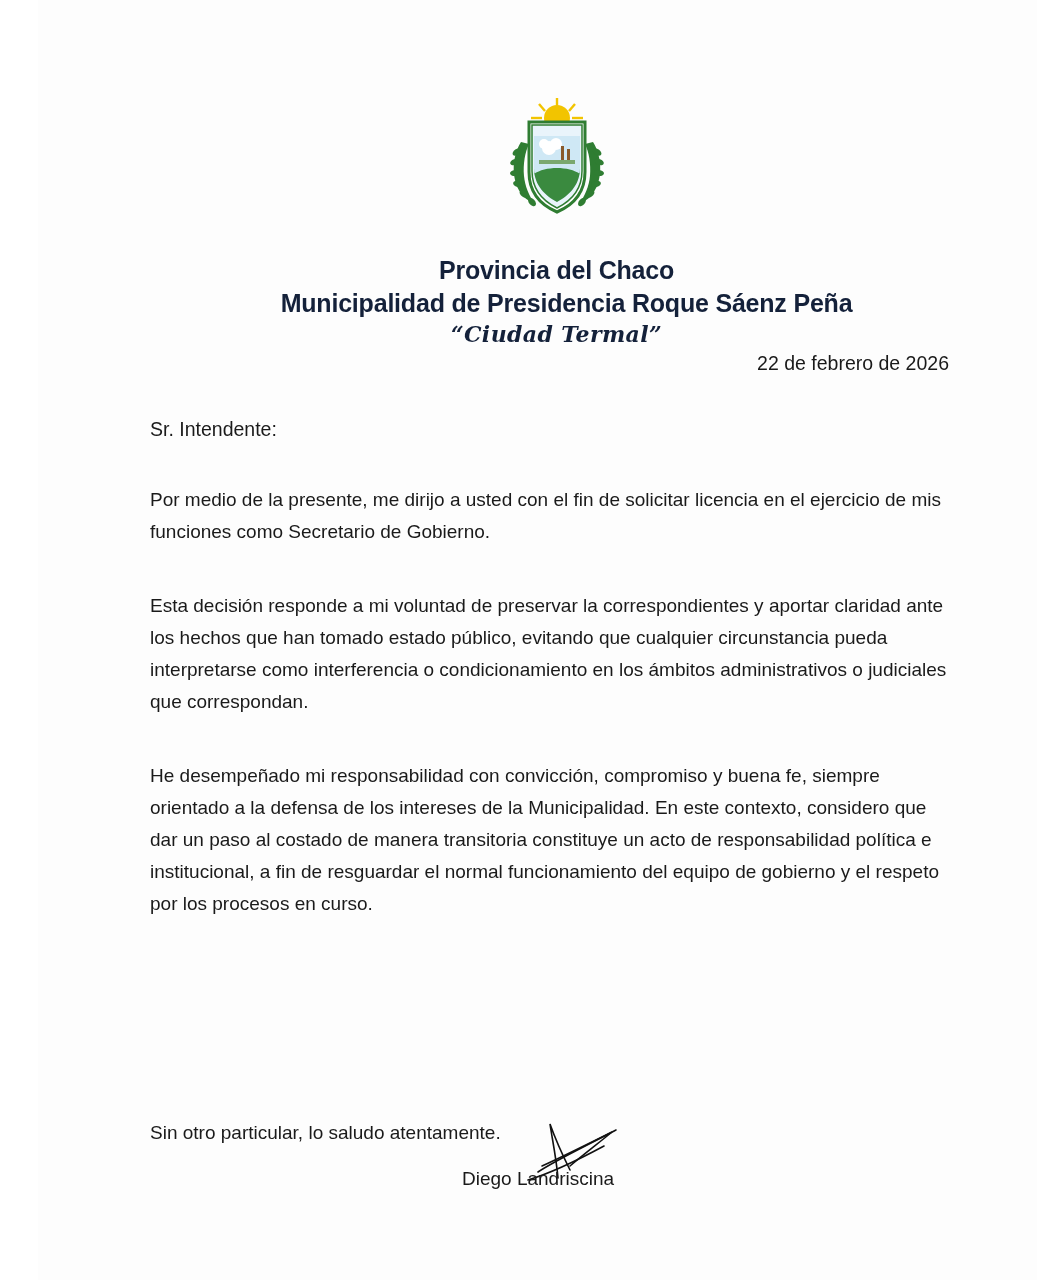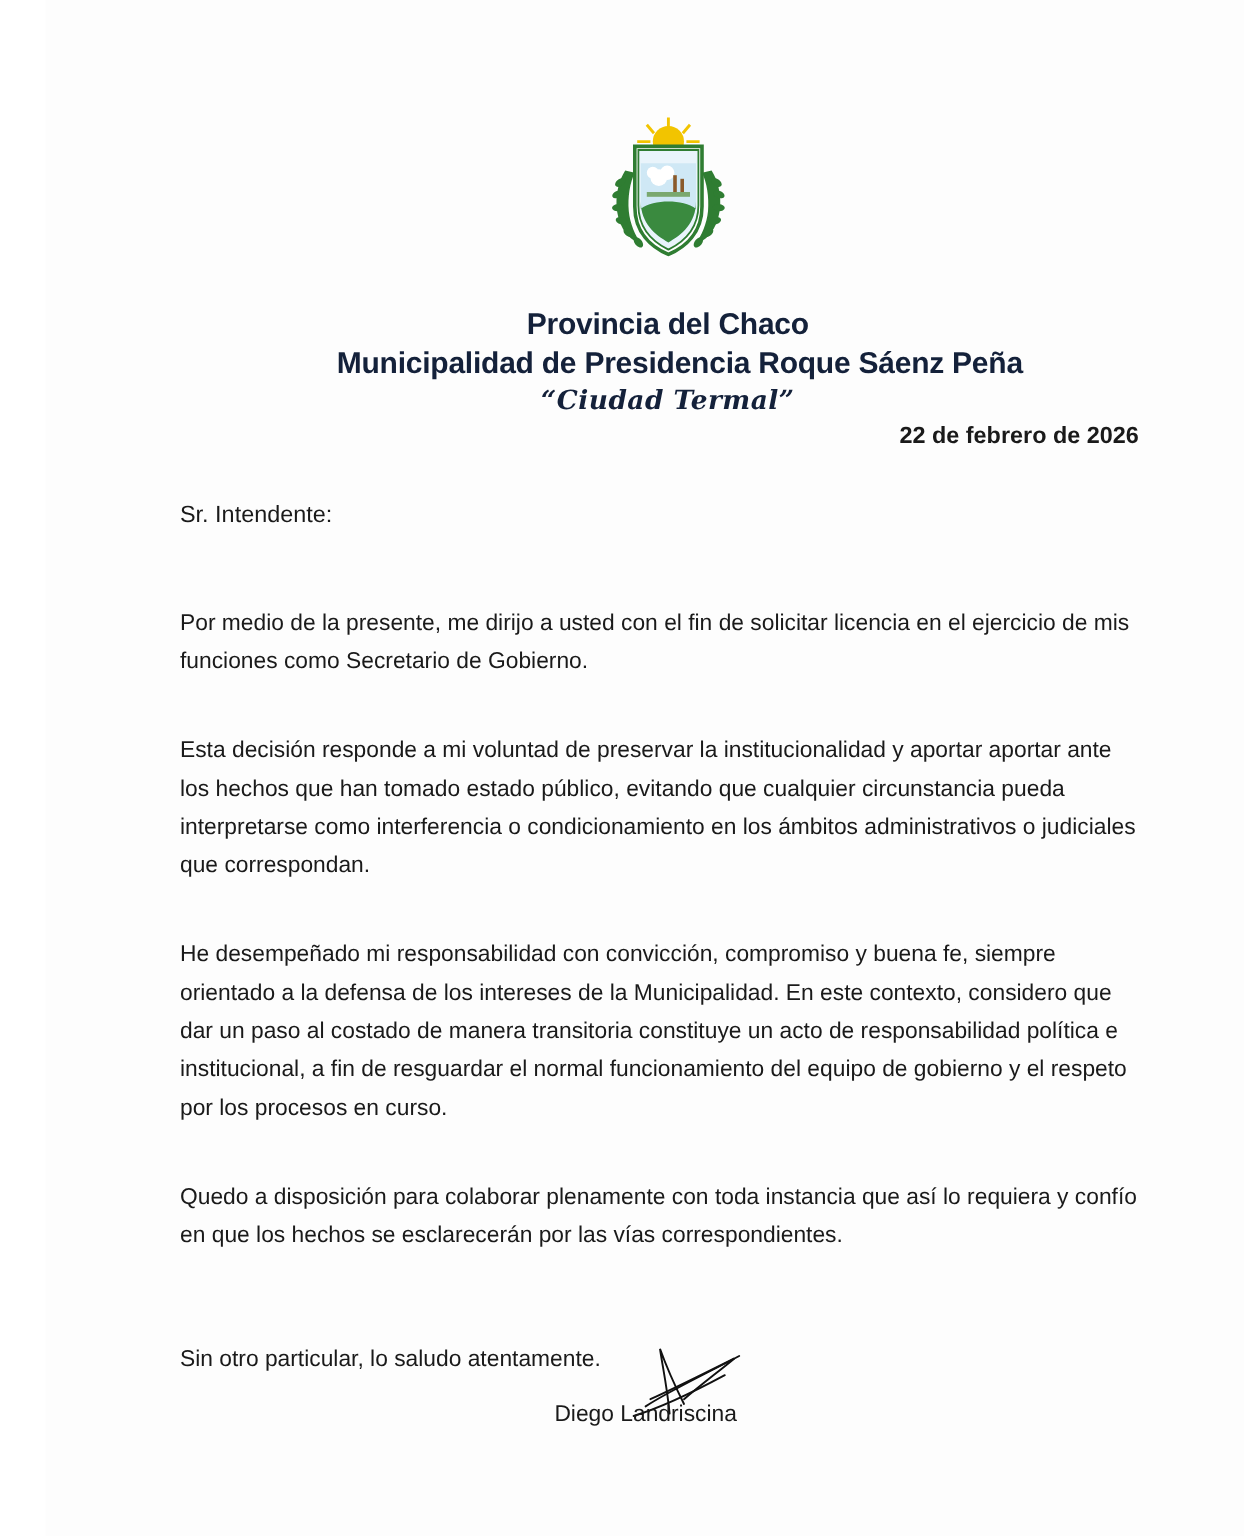--- a/index.html
+++ b/index.html
@@ -74,36 +74,36 @@
     letter-spacing: 0.4px;
   }
 
   
   .date {
     position: absolute;
     top: 352px;
     right: 126px;
     font-size: 19.5px;
     color: #1a1a1a;
-    font-weight: 700;
+    font-weight: 400;
     text-align: center;
   }
 
   
   .salutation {
     position: absolute;
     top: 418px;
     left: 112px;
     font-size: 19.5px;
     color: #1a1a1a;
   }
 
   .body-text {
     position: absolute;
-    top: 504px;
+    top: 484px;
     left: 112px;
     width: 800px;
     font-size: 19px;
     line-height: 32px;
     color: #1a1a1a;
   }
   .body-text p {
     margin: 0 0 42px 0;
   }
 
@@ -198,23 +198,22 @@
     <div class="line2">Municipalidad de Presidencia Roque Sáenz Peña</div>
     <div class="line3">“Ciudad Termal”</div>
   </div>
 
   <div class="date">22 de febrero de 2026</div>
 
   <div class="salutation">Sr. Intendente:</div>
 
   <div class="body-text">
     <p>Por medio de la presente, me dirijo a usted con el fin de solicitar licencia en el ejercicio de mis funciones como Secretario de Gobierno.</p>
-    <p>Esta decisión responde a mi voluntad de preservar la institucionalidad y aportar aportar ante los hechos que han tomado estado público, evitando que cualquier circunstancia pueda interpretarse como interferencia o condicionamiento en los ámbitos administrativos o judiciales que correspondan.</p>
+    <p>Esta decisión responde a mi voluntad de preservar la correspondientes y aportar claridad ante los hechos que han tomado estado público, evitando que cualquier circunstancia pueda interpretarse como interferencia o condicionamiento en los ámbitos administrativos o judiciales que correspondan.</p>
     <p>He desempeñado mi responsabilidad con convicción, compromiso y buena fe, siempre orientado a la defensa de los intereses de la Municipalidad. En este contexto, considero que dar un paso al costado de manera transitoria constituye un acto de responsabilidad política e institucional, a fin de resguardar el normal funcionamiento del equipo de gobierno y el respeto por los procesos en curso.</p>
-    <p>Quedo a disposición para colaborar plenamente con toda instancia que así lo requiera y confío en que los hechos se esclarecerán por las vías correspondientes.</p>
   </div>
 
   <div class="closing">Sin otro particular, lo saludo atentamente.</div>
 
   <div class="signature-mark">
     <svg width="150" height="80" viewBox="0 0 150 80" xmlns="http://www.w3.org/2000/svg">
       <g fill="none" stroke="#111111" stroke-width="1.6" stroke-linecap="round">
         <path d="M50 70 C48 48 44 30 42 16 C47 30 55 48 62 62"></path>
         <path d="M30 64 C48 52 78 38 108 22"></path>
         <path d="M34 58 C52 50 80 36 104 24 C92 34 76 46 62 58"></path>

